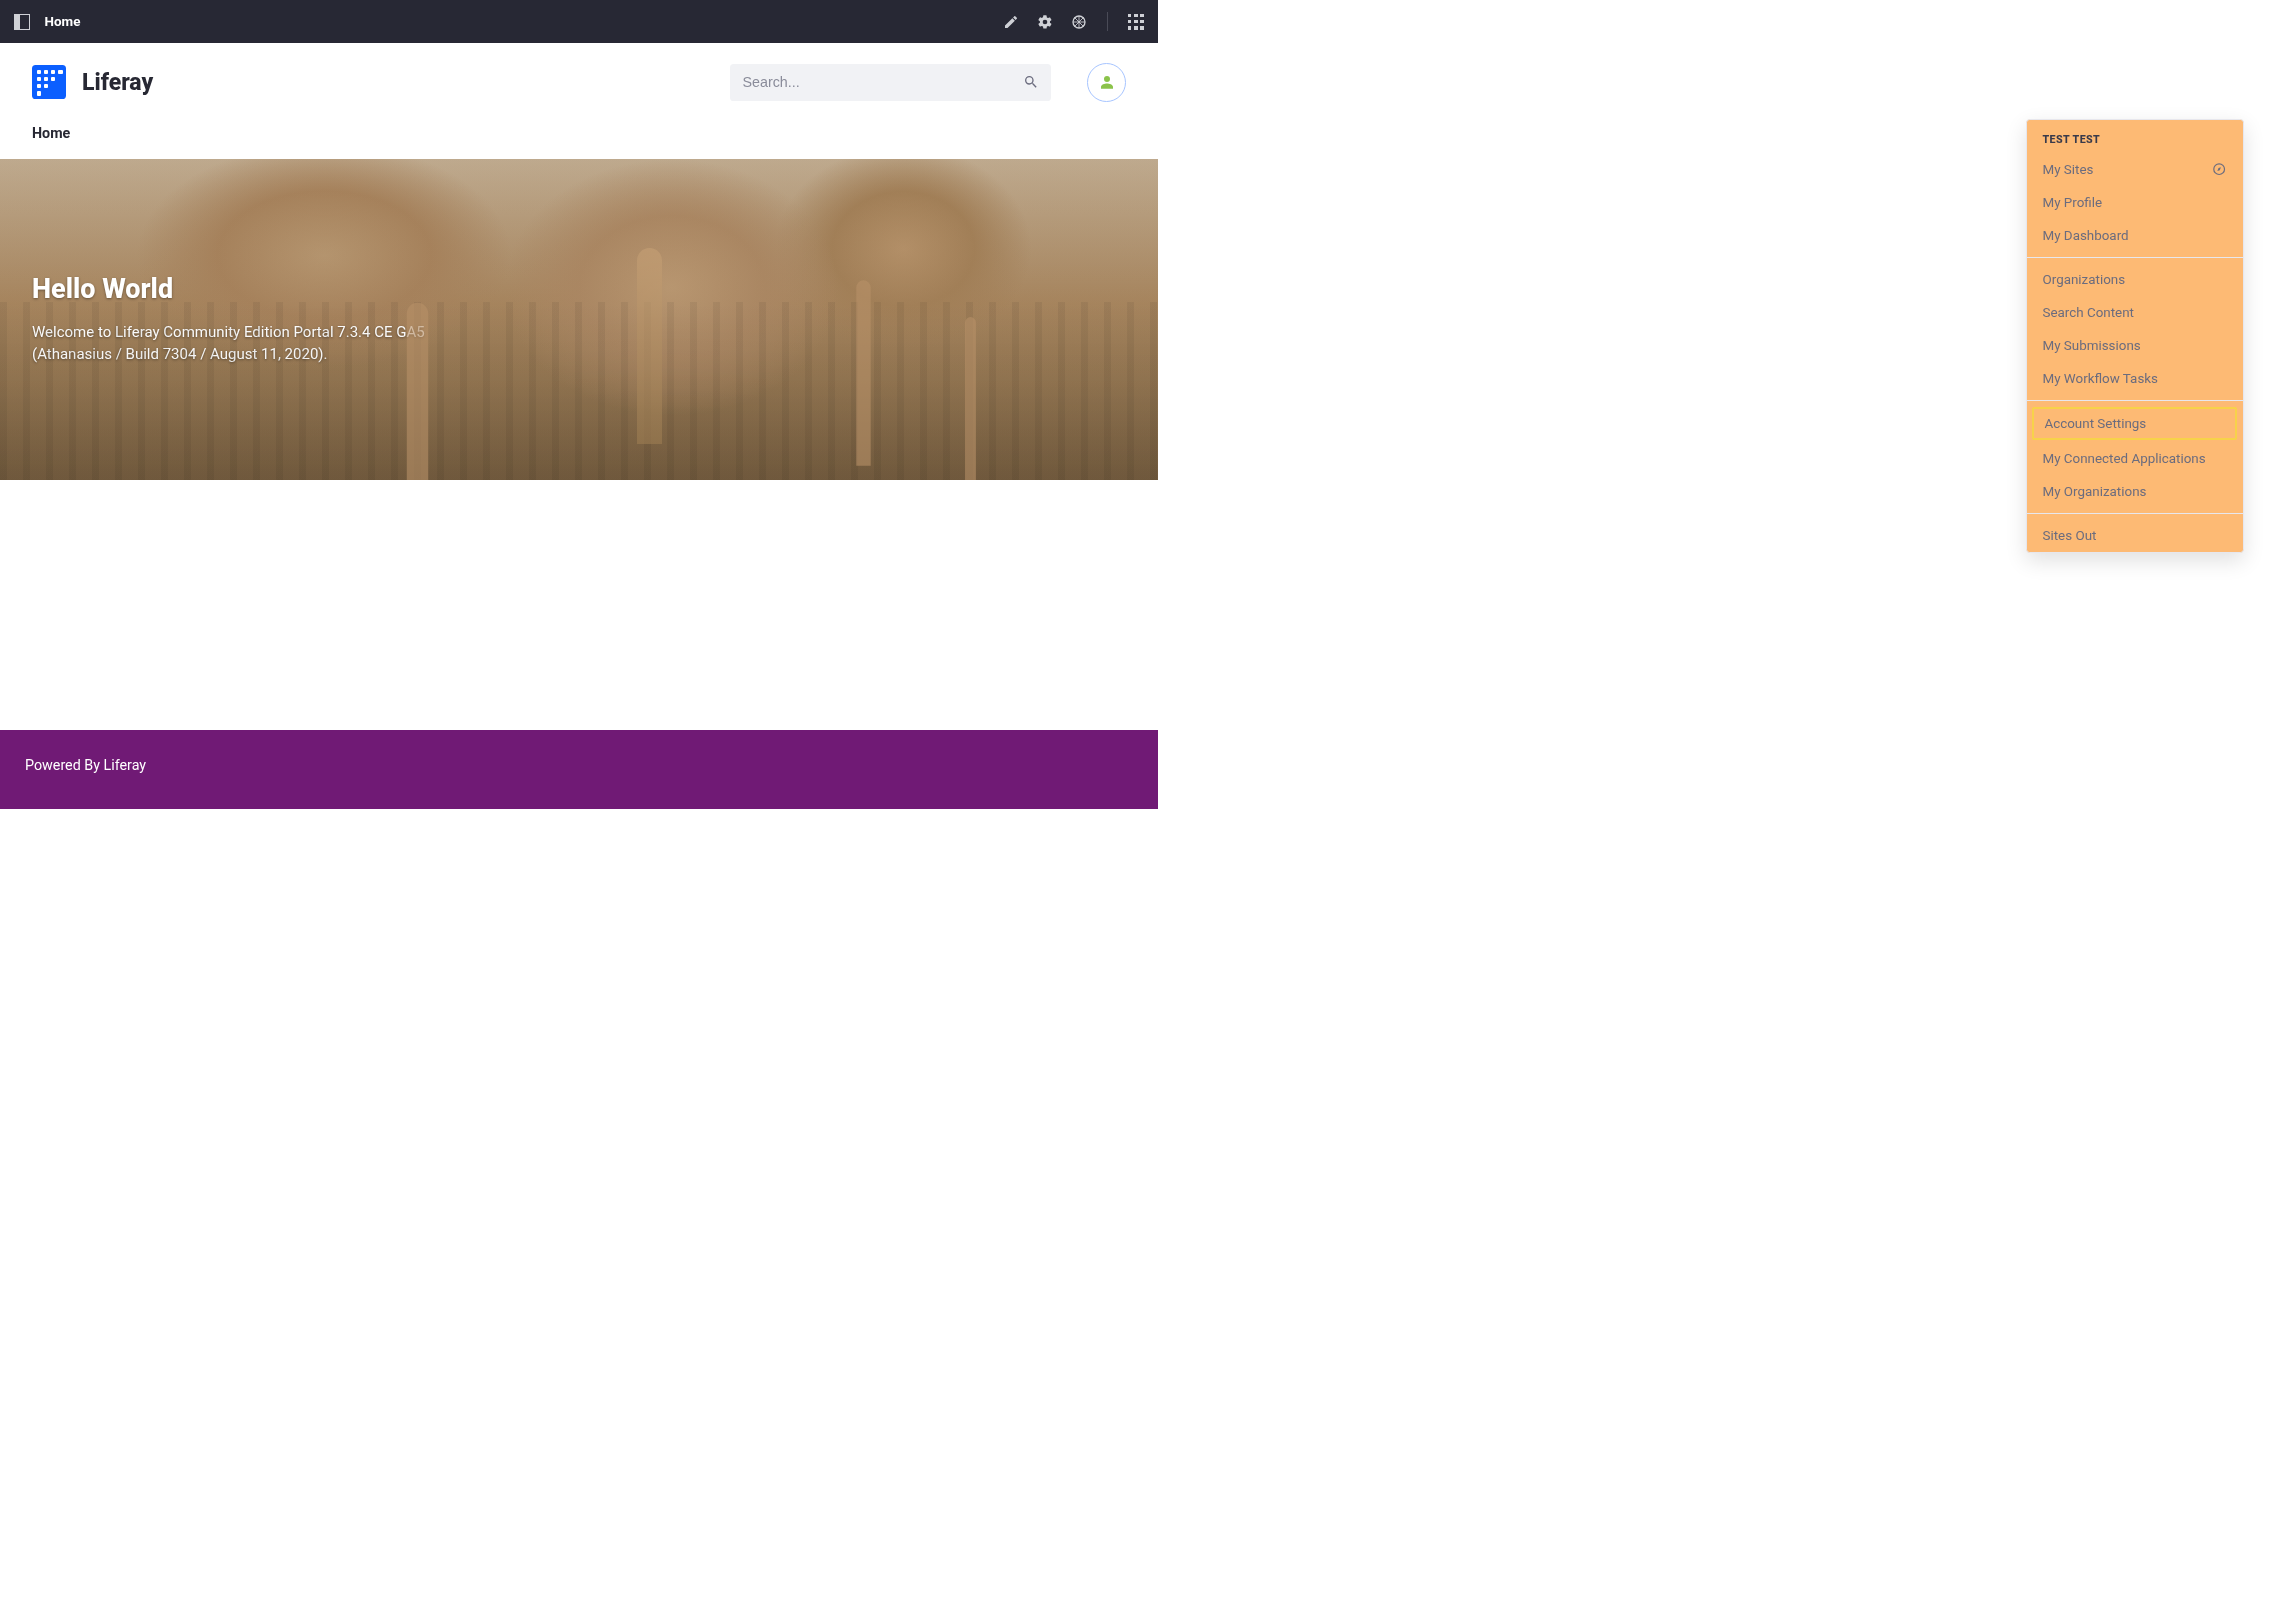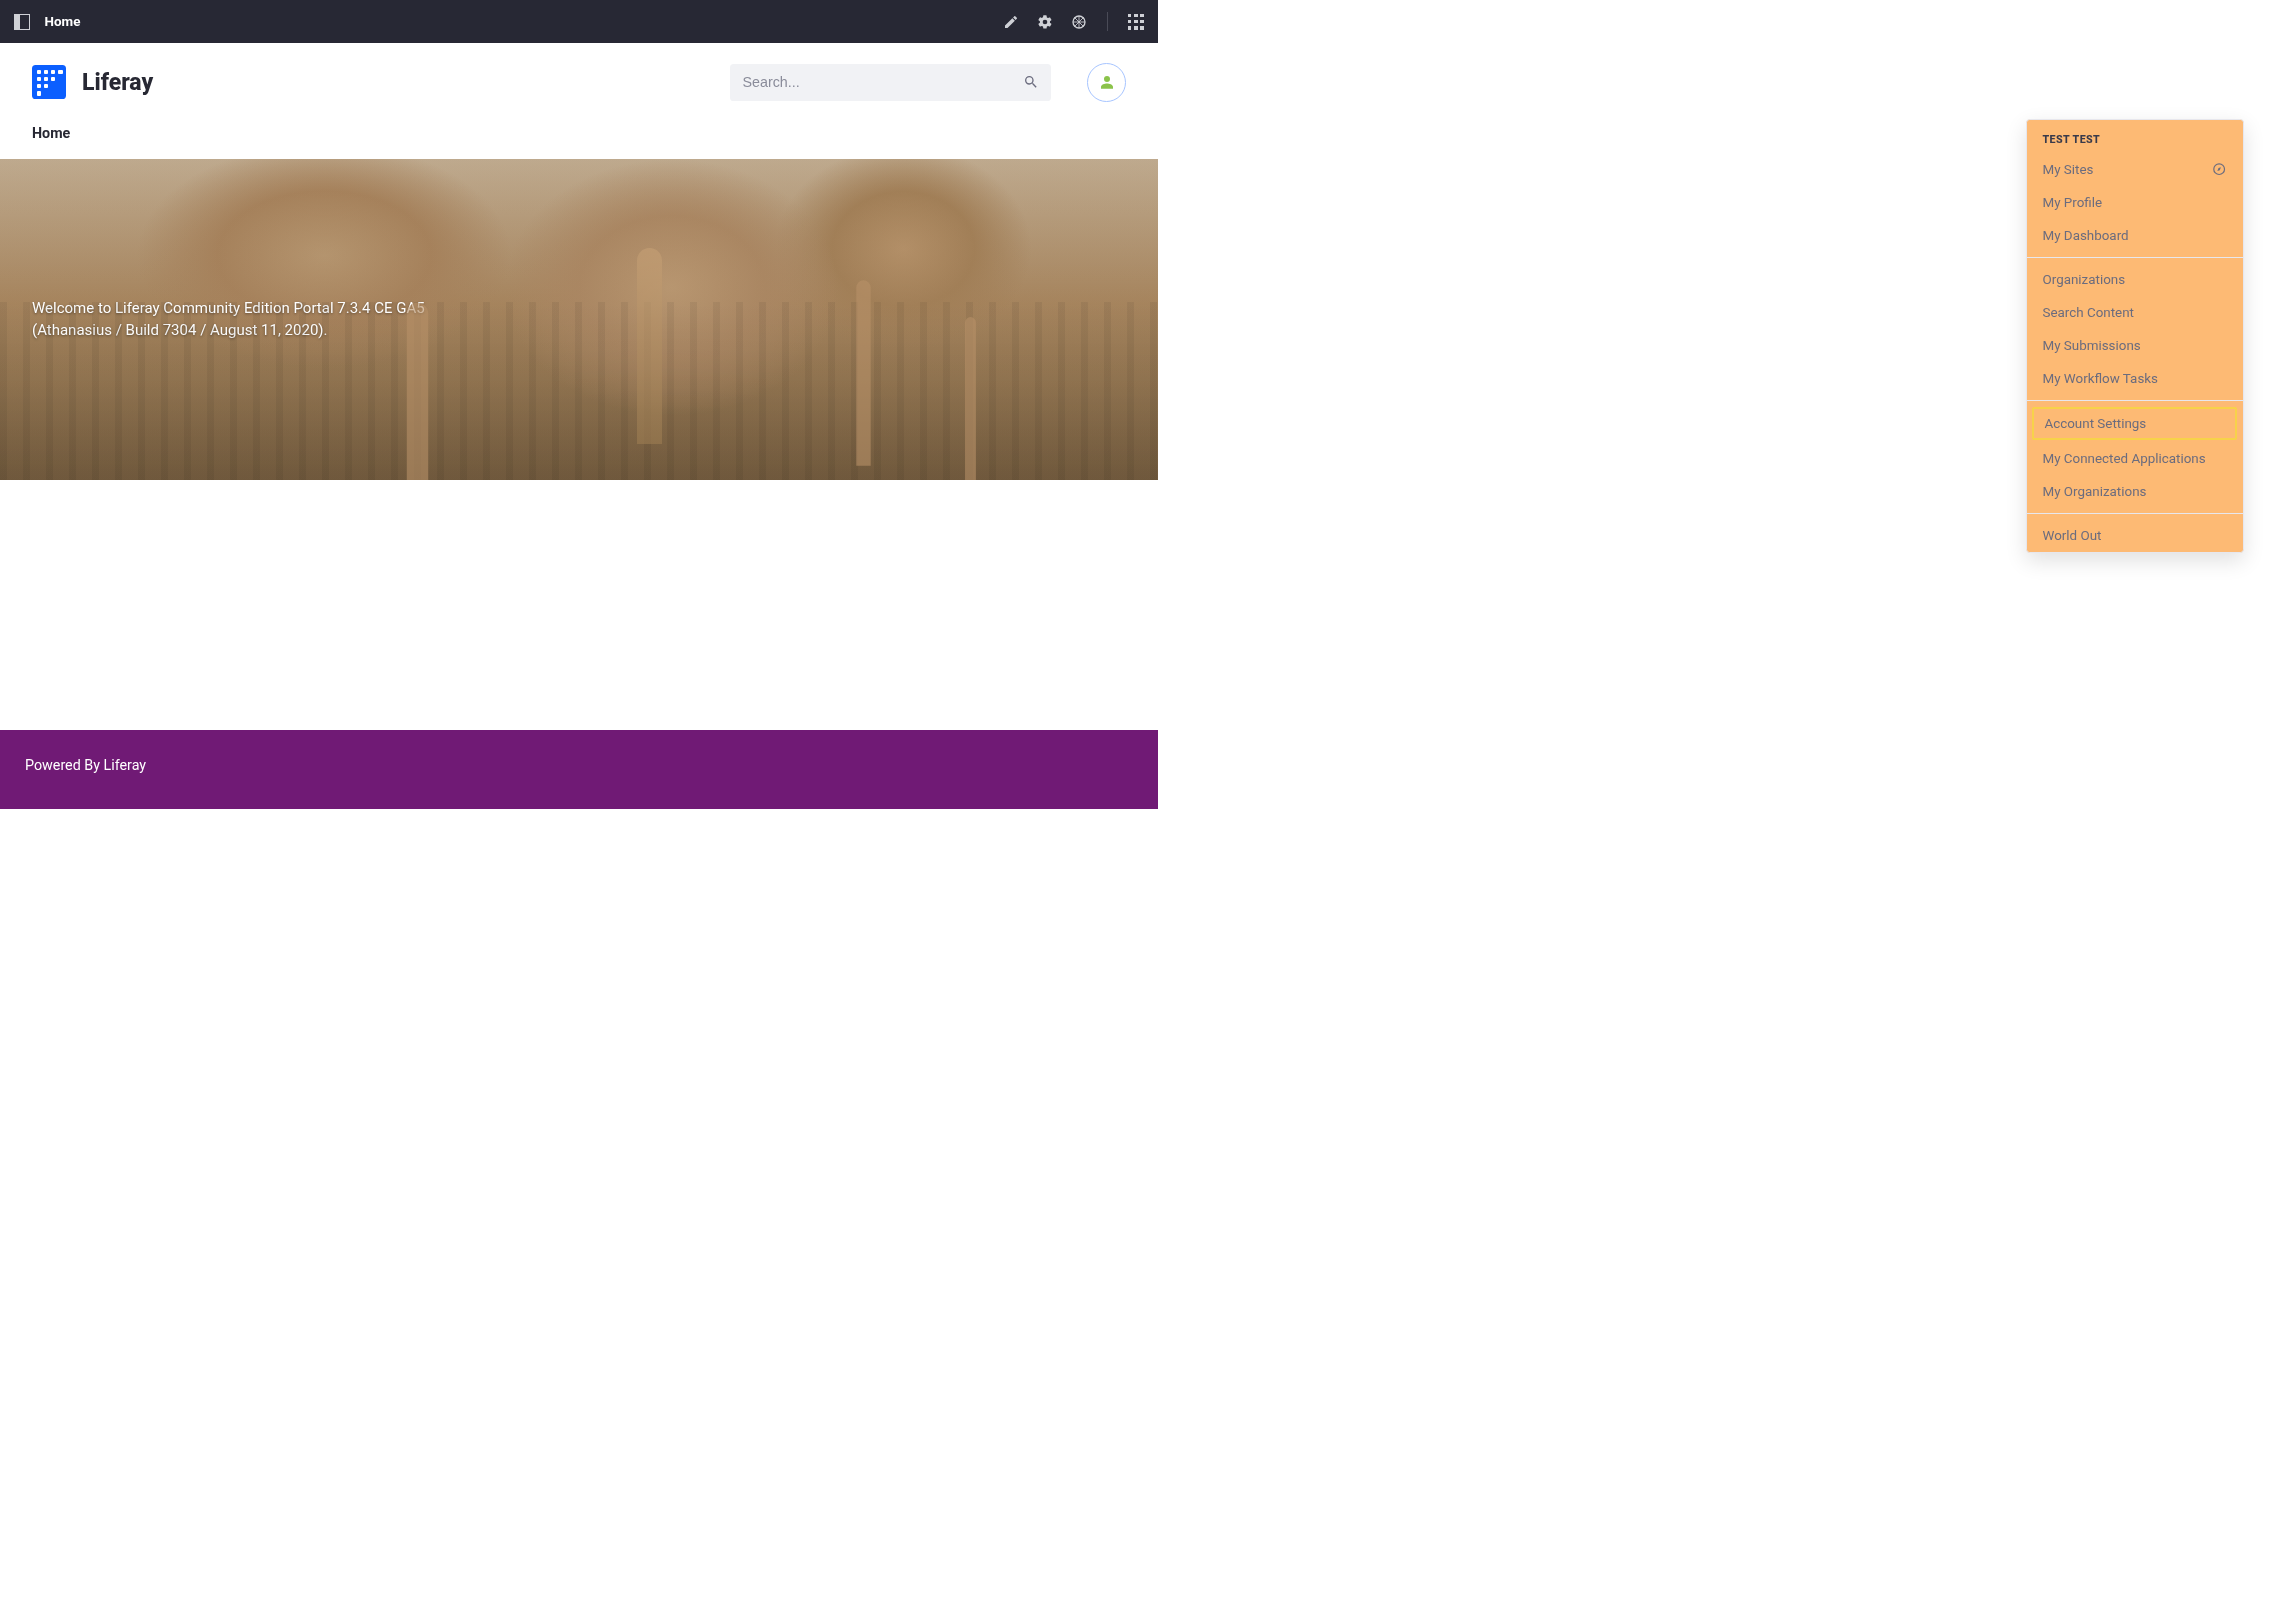--- a/index.html
+++ b/index.html
@@ -214,20 +214,21 @@
         <path d="M12 12a4 4 0 1 0-4-4 4 4 0 0 0 4 4zm0 2c-3 0-8 1.5-8 4.5V21h16v-2.5c0-3-5-4.5-8-4.5z"></path>
       </svg>
   </div>
 </div>
 
 <div class="nav-row">
   <span class="nav-link">Home</span>
 </div>
 
 <div class="hero">
+  <h1>Hello World</h1>
   <p>Welcome to Liferay Community Edition Portal 7.3.4 CE GA5 (Athanasius / Build 7304 / August 11, 2020).</p>
 </div>
 
 <div class="user-menu">
   <div class="um-header">TEST TEST</div>
 
   <div class="um-item">
     <span>My Sites</span>
     <svg class="compass-mini" viewBox="0 0 24 24">
         <circle cx="12" cy="12" r="9" fill="none" stroke="#6b6c7e" stroke-width="2"></circle>
@@ -264,20 +265,20 @@
   <div class="um-item">
     <span>My Connected Applications</span>
   </div>
   <div class="um-item">
     <span>My Organizations</span>
   </div>
 
   <div class="um-sep"></div>
 
   <div class="um-item">
-    <span>World Out</span>
+    <span>Sites Out</span>
   </div>
 </div>
 
 <div class="footer">
   <span>Powered By </span><a href="#" class="ft">Liferay</a>
 </div>
 
 
 </body></html>

